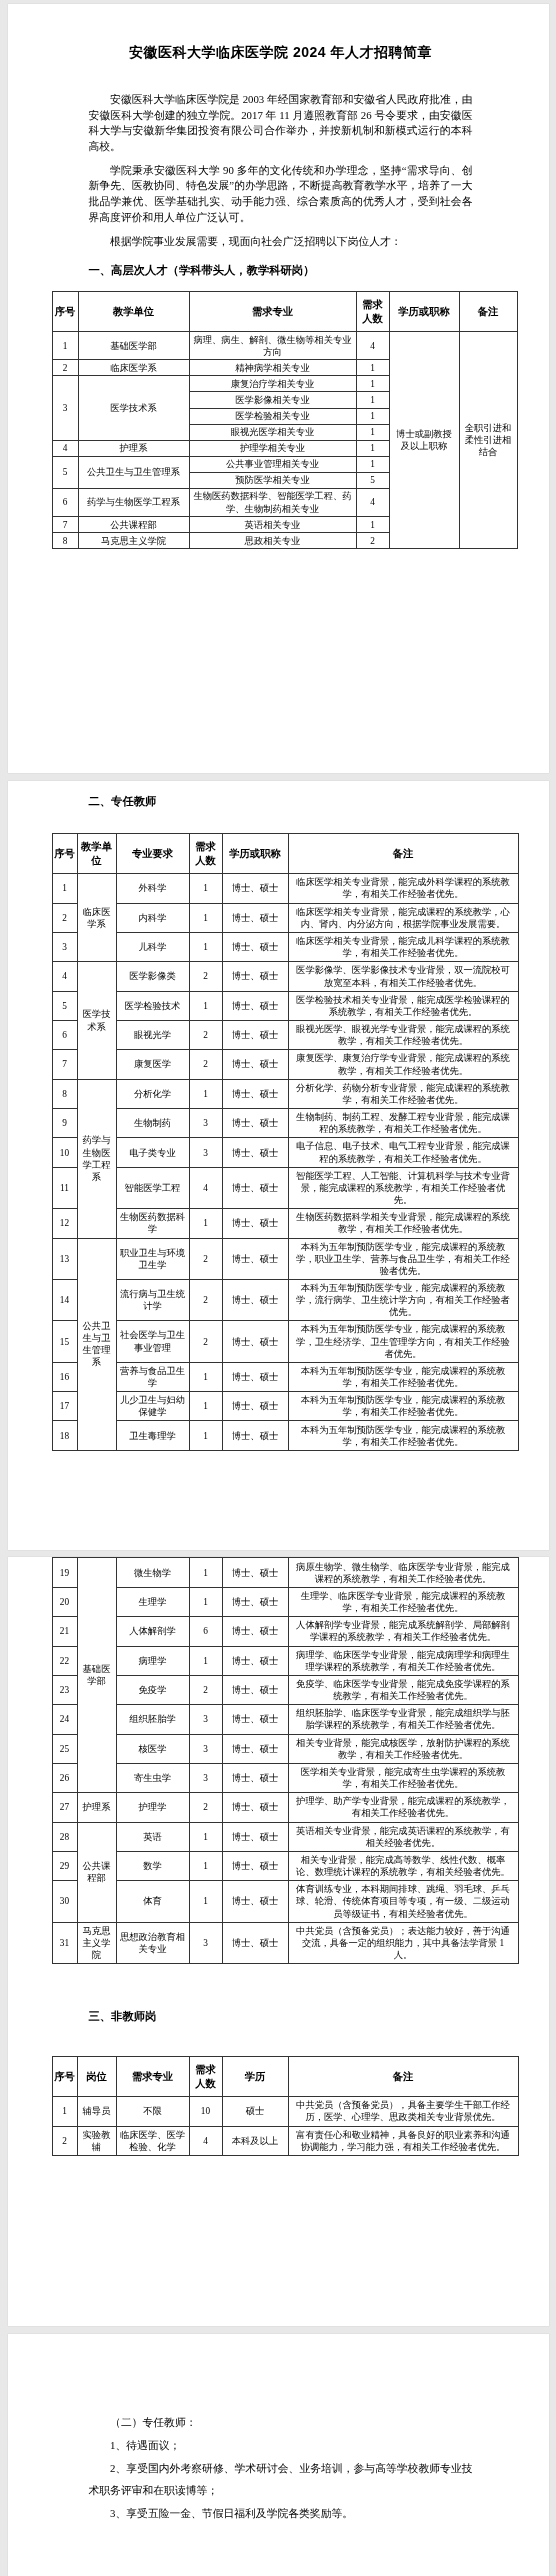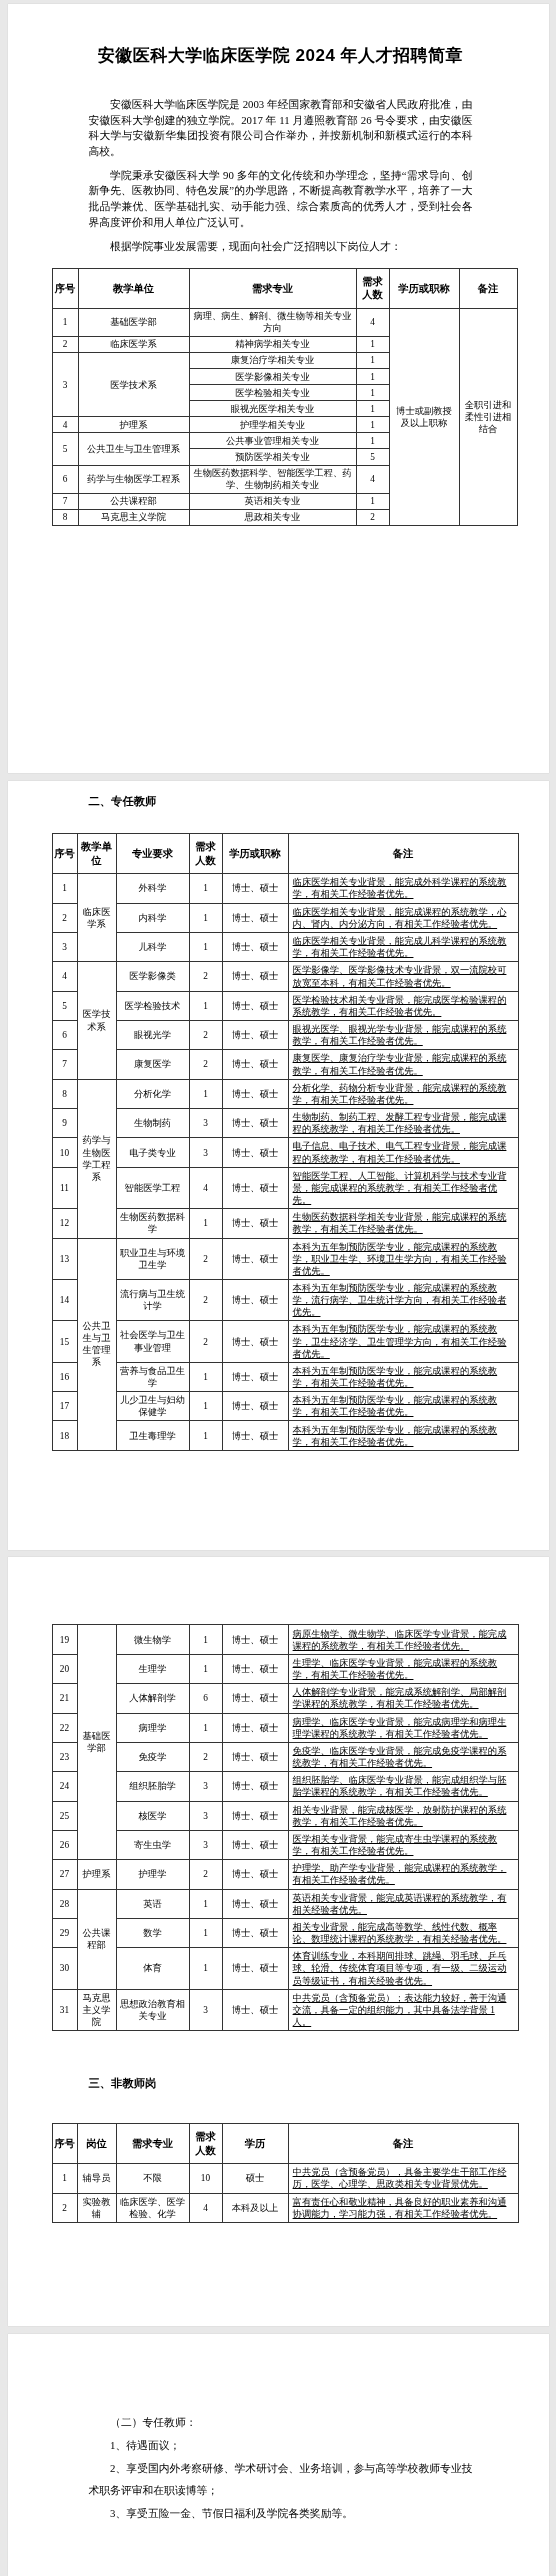--- a/index.html
+++ b/index.html
@@ -1,44 +1,45 @@
 <!DOCTYPE html>
 <html style="font-size:8.2px"><head>
 <meta charset="utf-8">
 <style>
   html,body{margin:0;padding:0;background:#e8e8e8;width:556px;font-family:"Liberation Serif","DejaVu Serif",serif;color:#000;}
   body{height:3883px;overflow:hidden;padding-top:4.1px;box-sizing:border-box;}
   .page{width:541px;height:769px;background:#ffffff;margin:0 auto 7.7px auto;overflow:hidden;box-sizing:border-box;position:relative;box-shadow:0 0 1px rgba(0,0,0,.18);}
   .textcol{padding:0 76px 0 81px;}
-  .doc-title{font-family:"Liberation Sans","DejaVu Sans",sans-serif;font-weight:bold;font-size:17px;text-align:center;margin:40px 0 30px 0;letter-spacing:0.5px;}
+  .doc-title{font-family:"Liberation Sans","DejaVu Sans",sans-serif;font-weight:bold;font-size:14px;text-align:center;margin:40px 0 30px 0;letter-spacing:0.5px;}
   .para{font-size:10.8px;line-height:1.45;text-indent:2em;text-align:justify;margin:0 0 8.2px 0;}
   .h-sec{font-family:"Liberation Sans","DejaVu Sans",sans-serif;font-weight:bold;font-size:11.3px;margin:13.4px 0 0 0;}
   .tablewrap{margin:13.4px 0 0 44px;}
   table{border-collapse:collapse;table-layout:fixed;width:465px;background:#fff;border-radius:12px;}
   .seg{border:1px solid #222;}
   th,td{border:0.5px solid #333;padding:1.5px 2.6px;font-size:9.3px;line-height:1.3;text-align:center;vertical-align:middle;word-break:break-all;}
   th{font-family:"Liberation Sans","DejaVu Sans",sans-serif;font-weight:bold;font-size:10.3px;padding:6.2px 1px;}
-  td.note{text-align:left;padding:2.1px 4.1px;text-decoration:underline;}
+  td.note{text-align:center;padding:2.1px 4.1px;}
   .flow p{font-size:10.8px;line-height:2.1;text-indent:2em;text-align:justify;margin:0;}
   .flow .h-sec{margin:11.3px 0 5.2px 0;line-height:1.6;}
-  .pad-p2{} .pad-p3{padding-top:67px;} .pad-p4{padding-top:77px;}
+  .pad-p2{} .pad-p3{} .pad-p4{padding-top:77px;}
   .gap-sec{margin-top:45px;}
   .t2b-wrap{margin-top:0;}
   col.c0{width:25px;} col.c1{width:39px;} col.c2{width:73px;} col.c3{width:33px;} col.c4{width:66px;} col.c5{width:230px;}
   col.a0{width:26px;} col.a1{width:111px;} col.a2{width:167px;} col.a3{width:33px;} col.a4{width:70px;} col.a5{width:58px;}
 </style>
 </head>
 <body>
 
 <div class="page">
   <div class="textcol">
     <div class="doc-title">安徽医科大学临床医学院 2024 年人才招聘简章</div>
     <p class="para">安徽医科大学临床医学院是 2003 年经国家教育部和安徽省人民政府批准，由安徽医科大学创建的独立学院。2017 年 11 月遵照教育部 26 号令要求，由安徽医科大学与安徽新华集团投资有限公司合作举办，并按新机制和新模式运行的本科高校。</p>
     <p class="para">学院秉承安徽医科大学 90 多年的文化传统和办学理念，坚持“需求导向、创新争先、医教协同、特色发展”的办学思路，不断提高教育教学水平，培养了一大批品学兼优、医学基础扎实、动手能力强、综合素质高的优秀人才，受到社会各界高度评价和用人单位广泛认可。</p>
     <p class="para">根据学院事业发展需要，现面向社会广泛招聘以下岗位人才：</p>
+    <div class="h-sec">一、高层次人才（学科带头人，教学科研岗）</div>
   </div>
   <div class="tablewrap">
     <table id="table1" class="seg">
       <colgroup>
           <col class="a0">
           <col class="a1">
           <col class="a2">
           <col class="a3">
           <col class="a4">
           <col class="a5">
@@ -152,21 +153,21 @@
             <td>外科学</td>
             <td>1</td>
             <td>博士、硕士</td>
             <td class="note">临床医学相关专业背景，能完成外科学课程的系统教学，有相关工作经验者优先。</td>
           </tr>
           <tr>
             <td>2</td>
             <td>内科学</td>
             <td>1</td>
             <td>博士、硕士</td>
-            <td class="note">临床医学相关专业背景，能完成课程的系统教学，心内、肾内、内分泌方向，有相关工作经验者优先。</td>
+            <td class="note">临床医学相关专业背景，能完成课程的系统教学，心内、肾内、内分泌方向，根据学院事业发展需要。</td>
           </tr>
           <tr>
             <td>3</td>
             <td>儿科学</td>
             <td>1</td>
             <td>博士、硕士</td>
             <td class="note">临床医学相关专业背景，能完成儿科学课程的系统教学，有相关工作经验者优先。</td>
           </tr>
           <tr>
             <td>4</td>
@@ -232,21 +233,21 @@
             <td>1</td>
             <td>博士、硕士</td>
             <td class="note">生物医药数据科学相关专业背景，能完成课程的系统教学，有相关工作经验者优先。</td>
           </tr>
           <tr>
             <td>13</td>
             <td rowspan="6">公共卫生与卫生管理系</td>
             <td>职业卫生与环境卫生学</td>
             <td>2</td>
             <td>博士、硕士</td>
-            <td class="note">本科为五年制预防医学专业，能完成课程的系统教学，职业卫生学、环境卫生学方向，有相关工作经验者优先。</td>
+            <td class="note">本科为五年制预防医学专业，能完成课程的系统教学，职业卫生学、营养与食品卫生学，有相关工作经验者优先。</td>
           </tr>
           <tr>
             <td>14</td>
             <td>流行病与卫生统计学</td>
             <td>2</td>
             <td>博士、硕士</td>
             <td class="note">本科为五年制预防医学专业，能完成课程的系统教学，流行病学、卫生统计学方向，有相关工作经验者优先。</td>
           </tr>
           <tr>
             <td>15</td>

